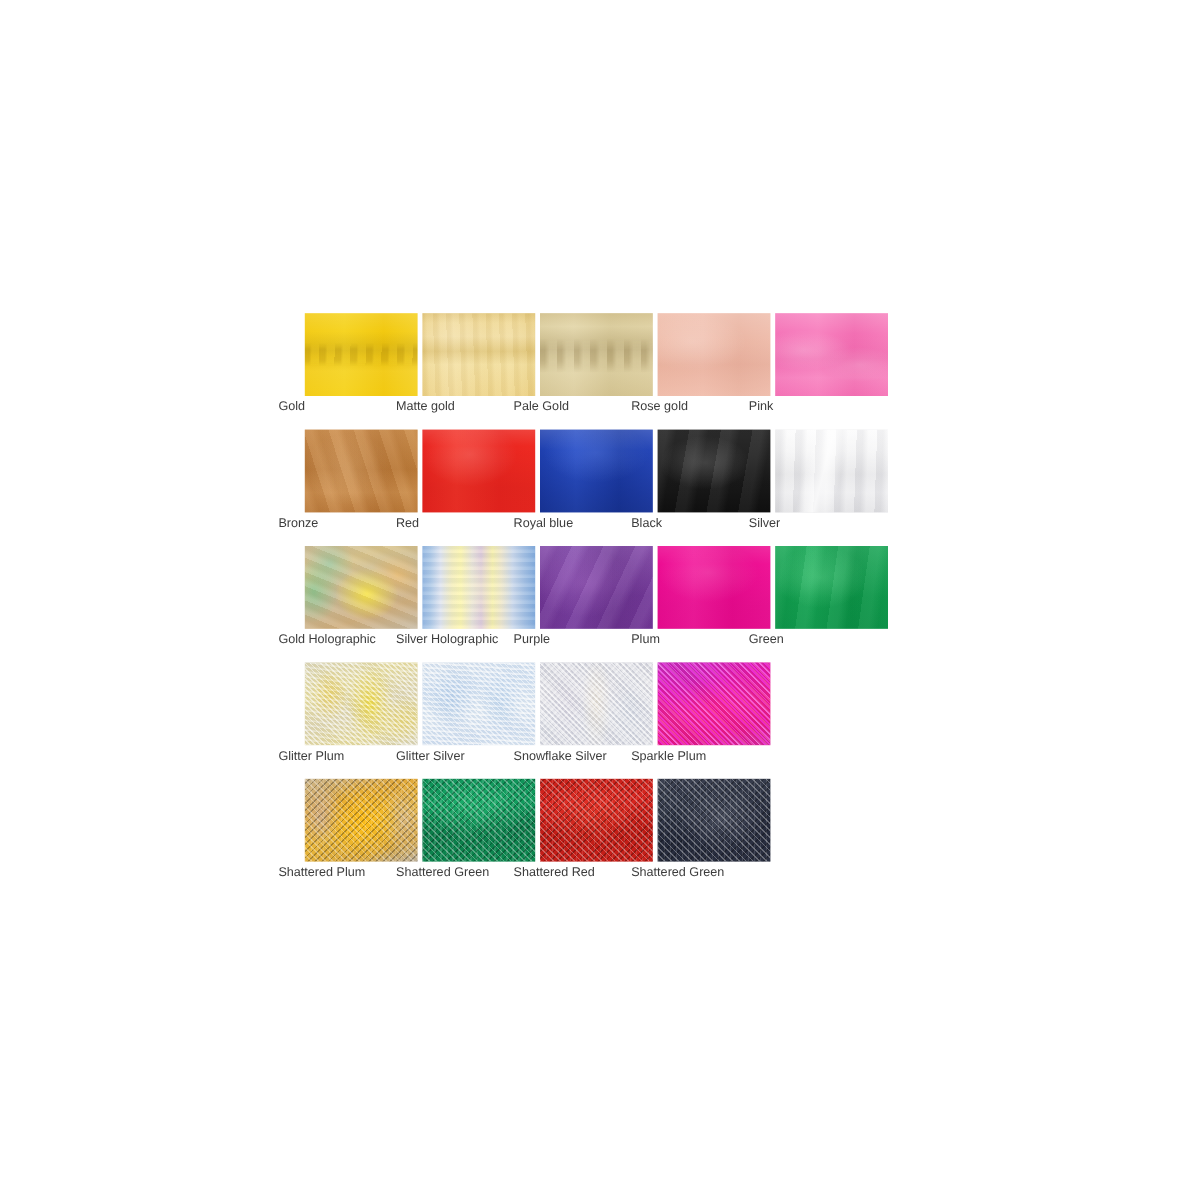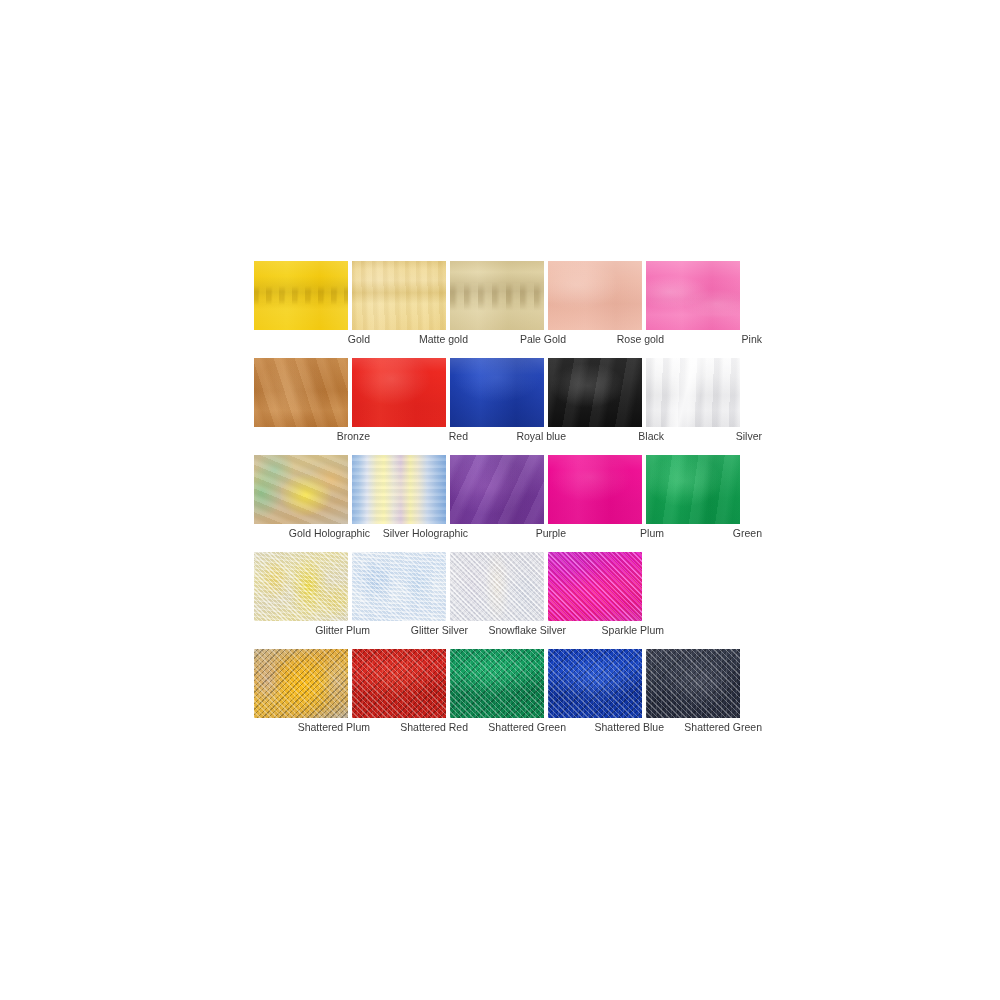--- a/index.html
+++ b/index.html
@@ -46,21 +46,21 @@
     position: absolute;
     inset: 0;
     pointer-events: none;
   }
 
   .swatch-label {
     position: absolute;
     top: 71px;
     left: -22px;
     width: 138px;
-    text-align: right;
+    text-align: left;
     font-size: 10.5px;
     line-height: 14px;
     color: #3c3c3c;
     white-space: nowrap;
   }
 
   
   .t-gold {
     background:
       linear-gradient(180deg,
@@ -563,36 +563,30 @@
       </div>
     </div>
     <div class="swatch-row">
       <div class="swatch-cell">
         <div class="swatch-tile t-shatteredgold shattered">
           <div class="sheen"></div>
         </div>
         <div class="swatch-label">Shattered Plum</div>
       </div>
       <div class="swatch-cell">
+        <div class="swatch-tile t-shatteredgreen shattered">
+          <div class="sheen"></div>
+        </div>
+        <div class="swatch-label">Shattered Green</div>
+      </div>
+      <div class="swatch-cell">
         <div class="swatch-tile t-shatteredred shattered">
           <div class="sheen"></div>
         </div>
         <div class="swatch-label">Shattered Red</div>
-      </div>
-      <div class="swatch-cell">
-        <div class="swatch-tile t-shatteredgreen shattered">
-          <div class="sheen"></div>
-        </div>
-        <div class="swatch-label">Shattered Green</div>
-      </div>
-      <div class="swatch-cell">
-        <div class="swatch-tile t-shatteredblue shattered">
-          <div class="sheen"></div>
-        </div>
-        <div class="swatch-label">Shattered Blue</div>
       </div>
       <div class="swatch-cell">
         <div class="swatch-tile t-shatteredblack shattered">
           <div class="sheen"></div>
         </div>
         <div class="swatch-label">Shattered Green</div>
       </div>
     </div>
   </div>
 

